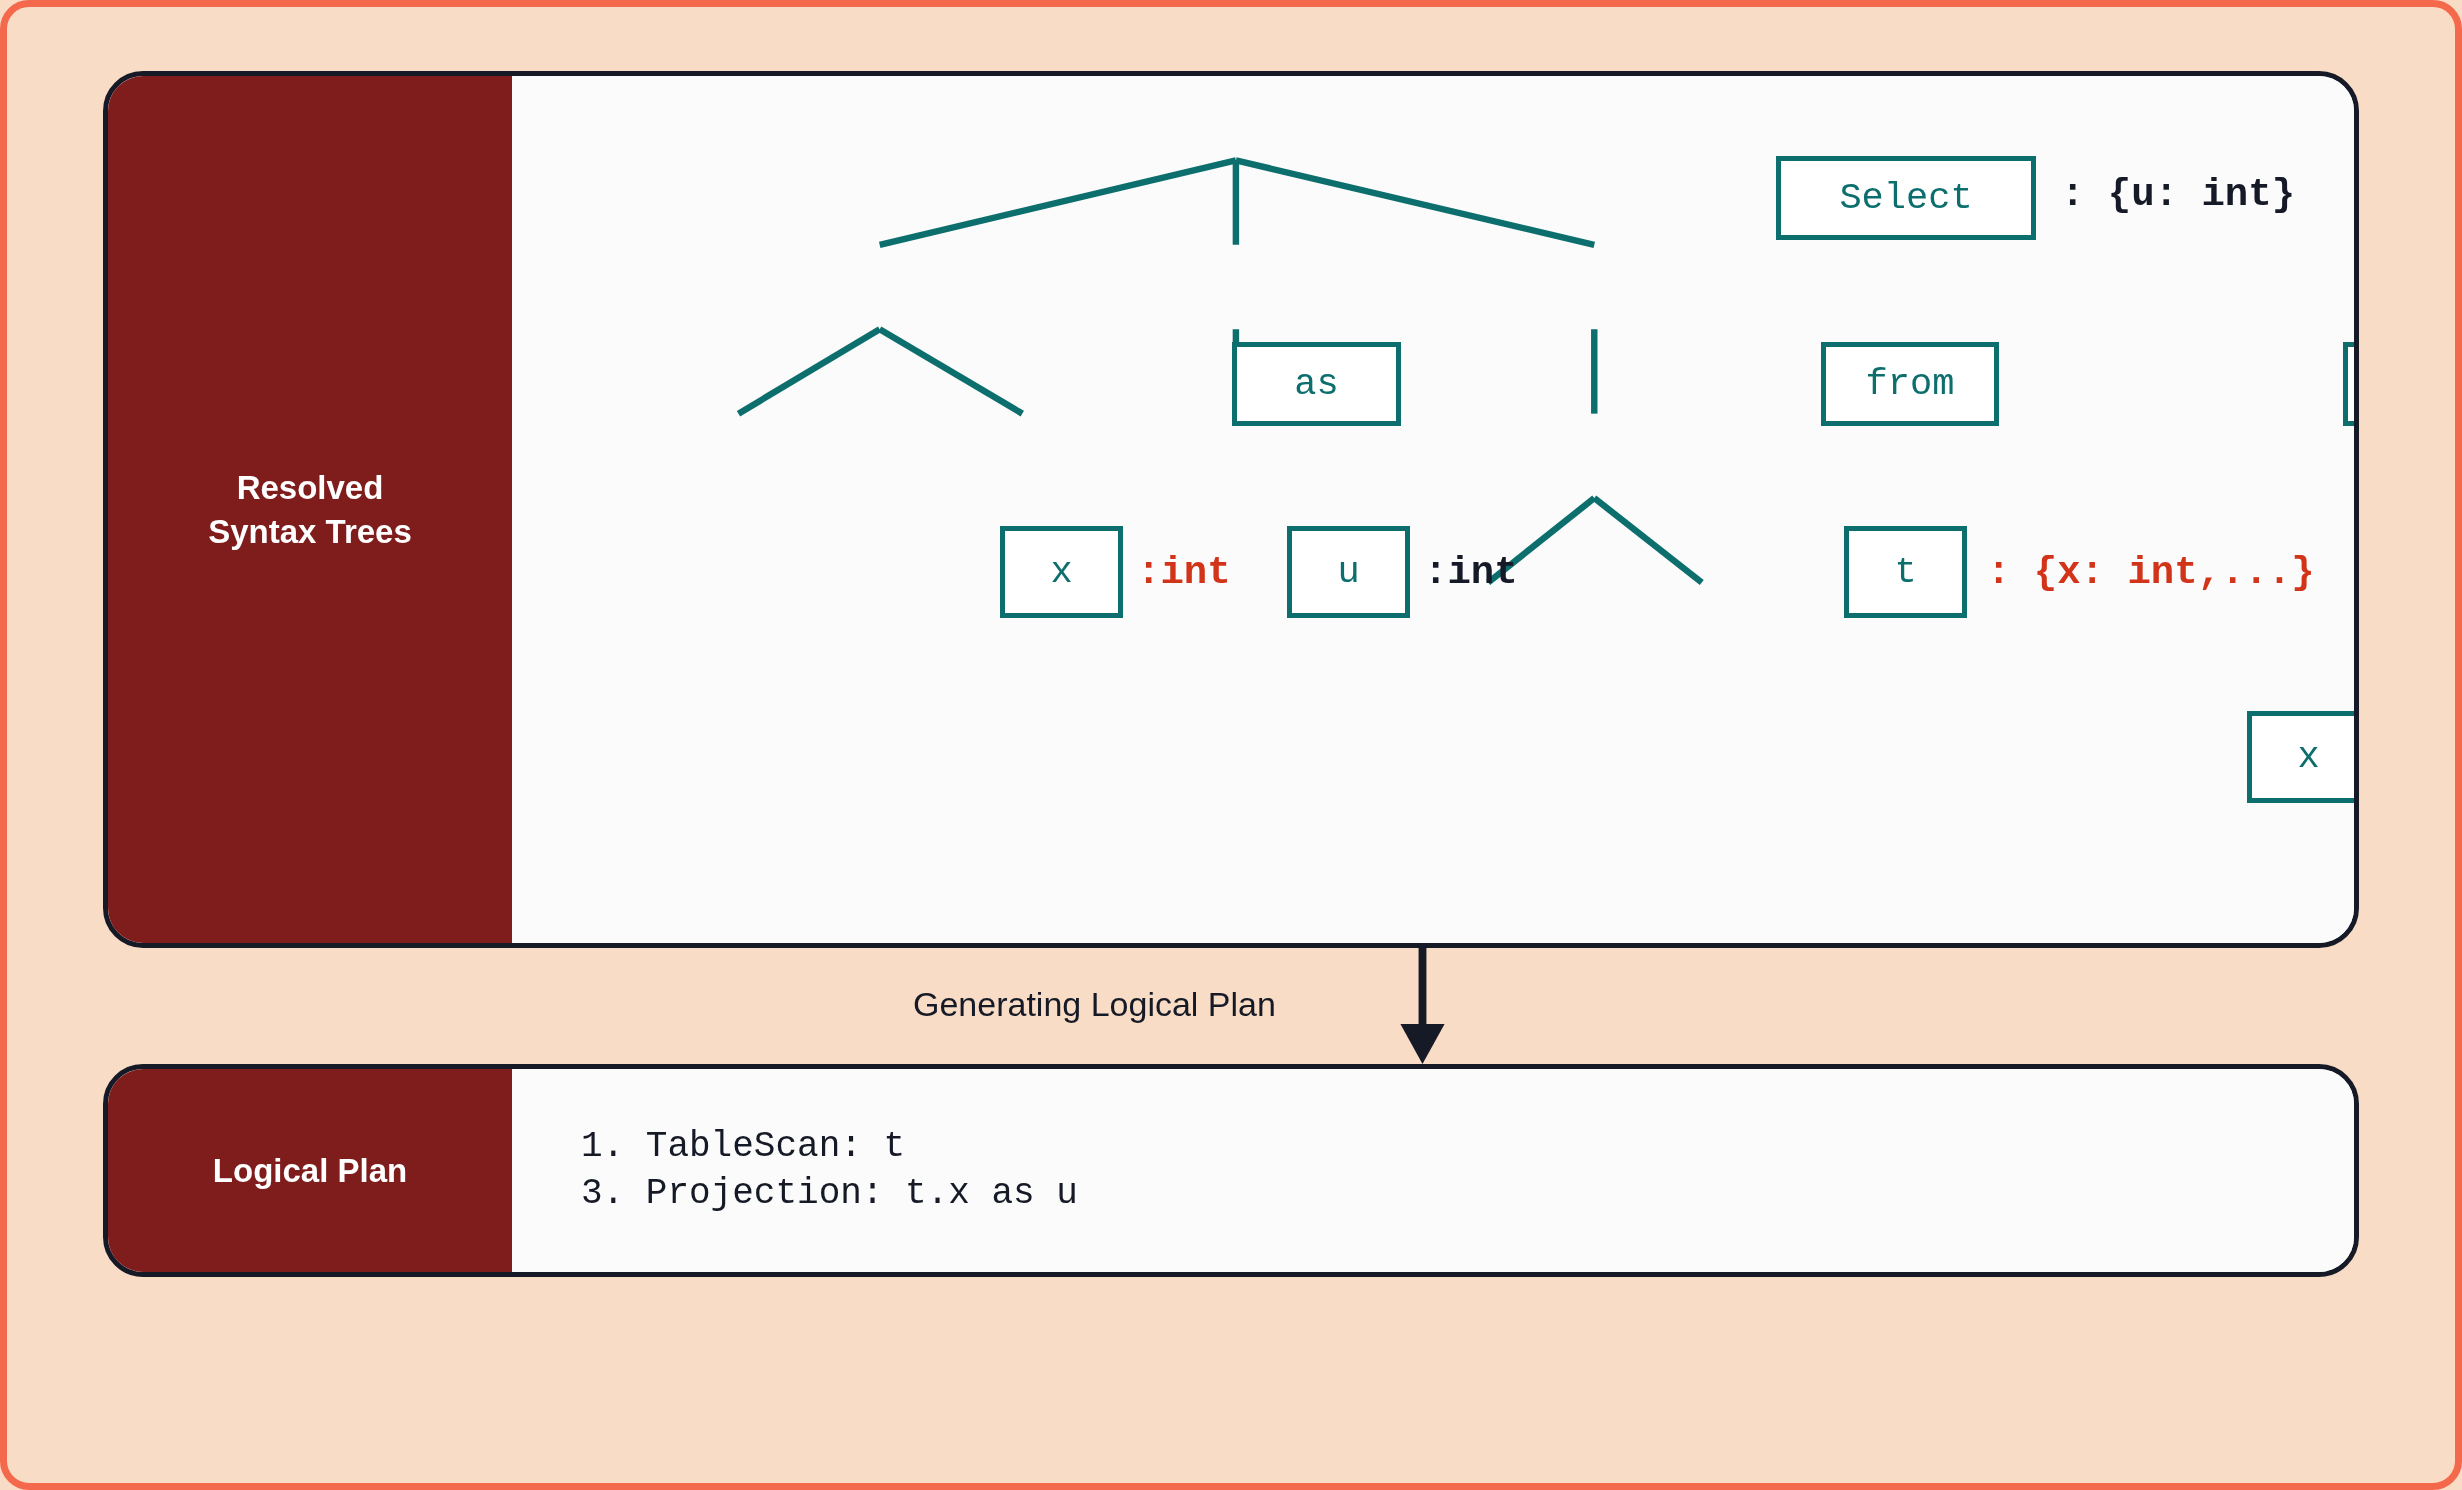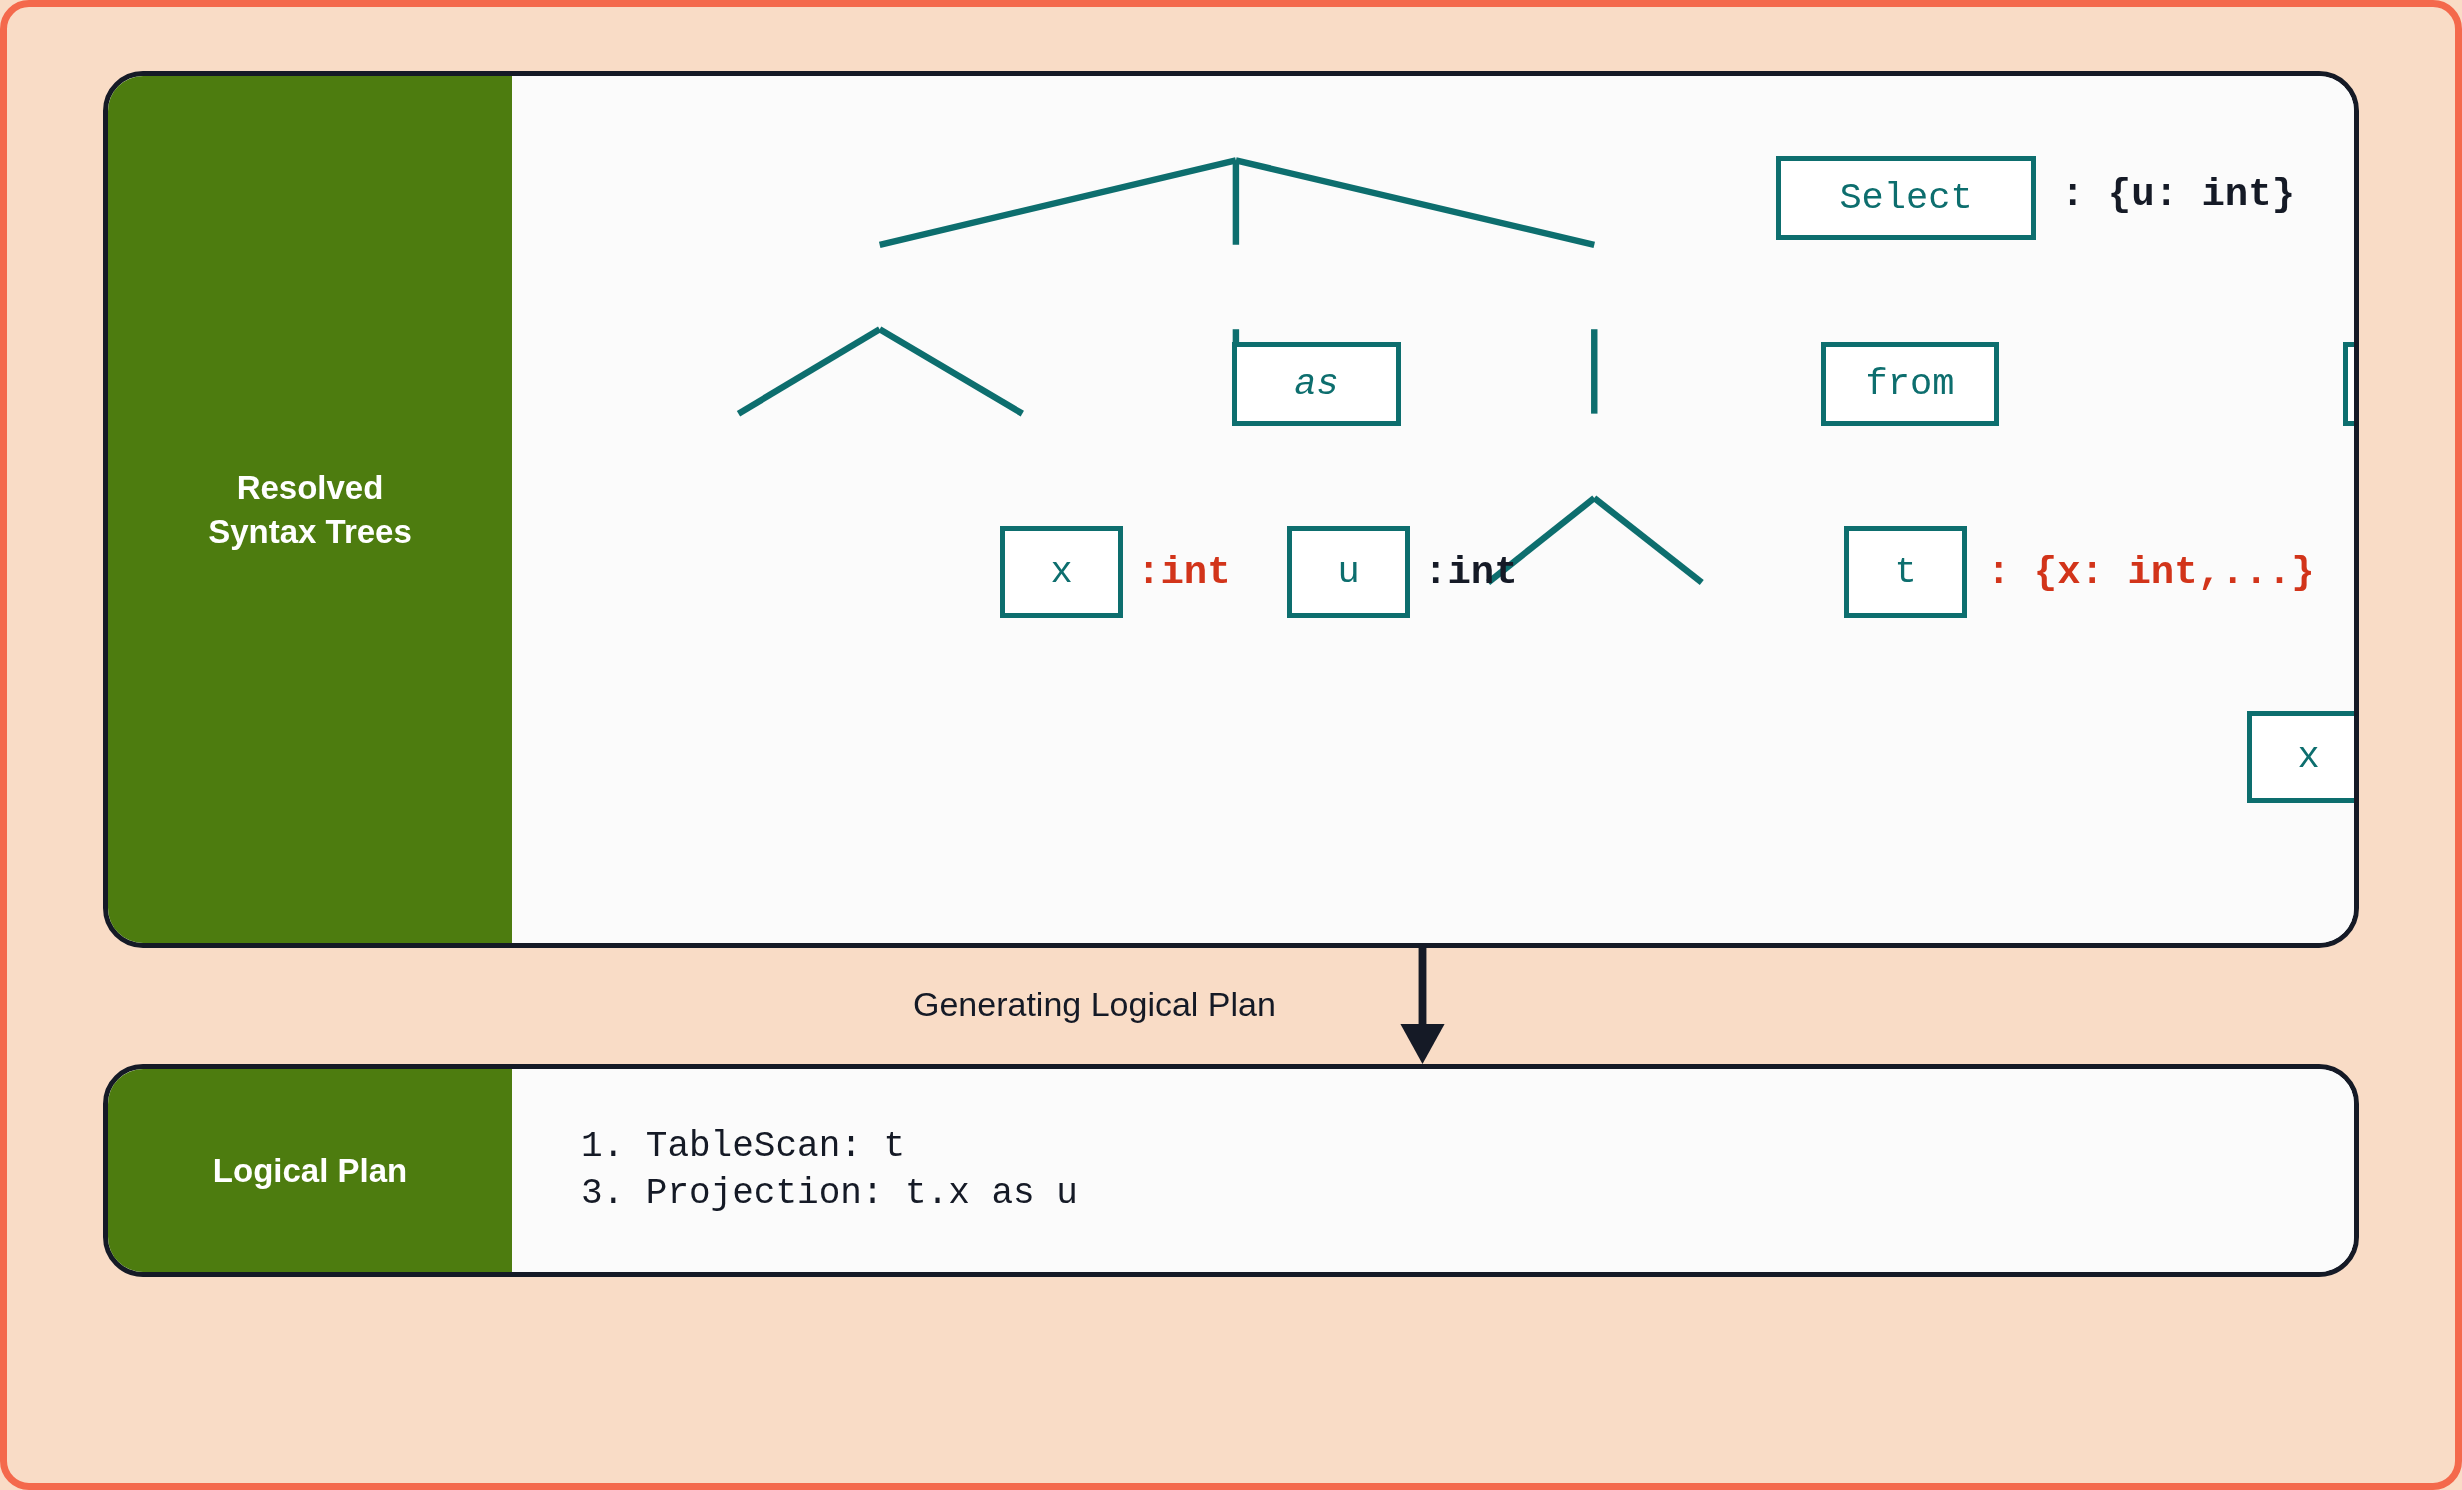--- a/index.html
+++ b/index.html
@@ -75,21 +75,21 @@
     position: absolute;
     box-sizing: border-box;
     background: #FBFBFB;
     border: 5px solid #151A26;
     border-radius: 40px;
     overflow: hidden;
     display: flex;
     z-index: 10;
   }
   .panel-side {
-    background: #4d7c0f;
+    background: #7f1d1d;
     flex: 0 0 auto;
     display: flex;
     align-items: center;
     justify-content: center;
     color: #FFFFFF;
     font-family: "Liberation Sans", sans-serif;
     font-weight: bold;
     text-align: center;
     line-height: 1.32;
   }
@@ -230,21 +230,21 @@
             <line x1="1510" y1="590" x2="1362" y2="708"></line>
             <line x1="1510" y1="590" x2="1660" y2="708"></line>
           </g>
         </svg>
 
         <div class="node" style="left:1264px; top:80px; width:260px; height:84px;">
           <span class="node-label">Select</span>
         </div>
         <div class="ann dark" style="left:1549px; top:100px;">: {u: int}</div>
 
-        <div class="node" style="left:720px; top:266px; width:169px; height:84px;font-style:italic;">
+        <div class="node" style="left:720px; top:266px; width:169px; height:84px;">
           <span class="node-label">as</span>
         </div>
 
         <div class="node" style="left:1309px; top:266px; width:178px; height:84px;">
           <span class="node-label">from</span>
         </div>
 
         <div class="node" style="left:1831px; top:266px; width:207px; height:84px;">
           
         </div>

